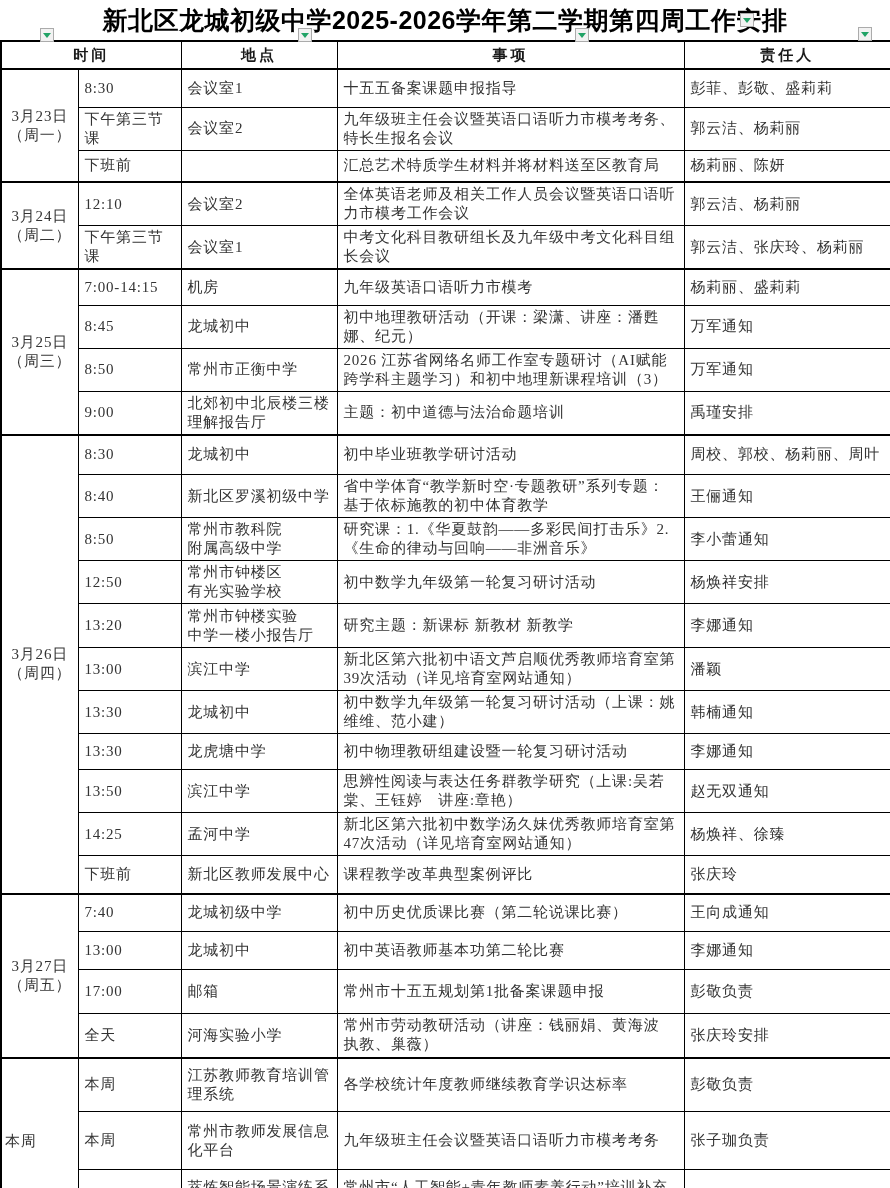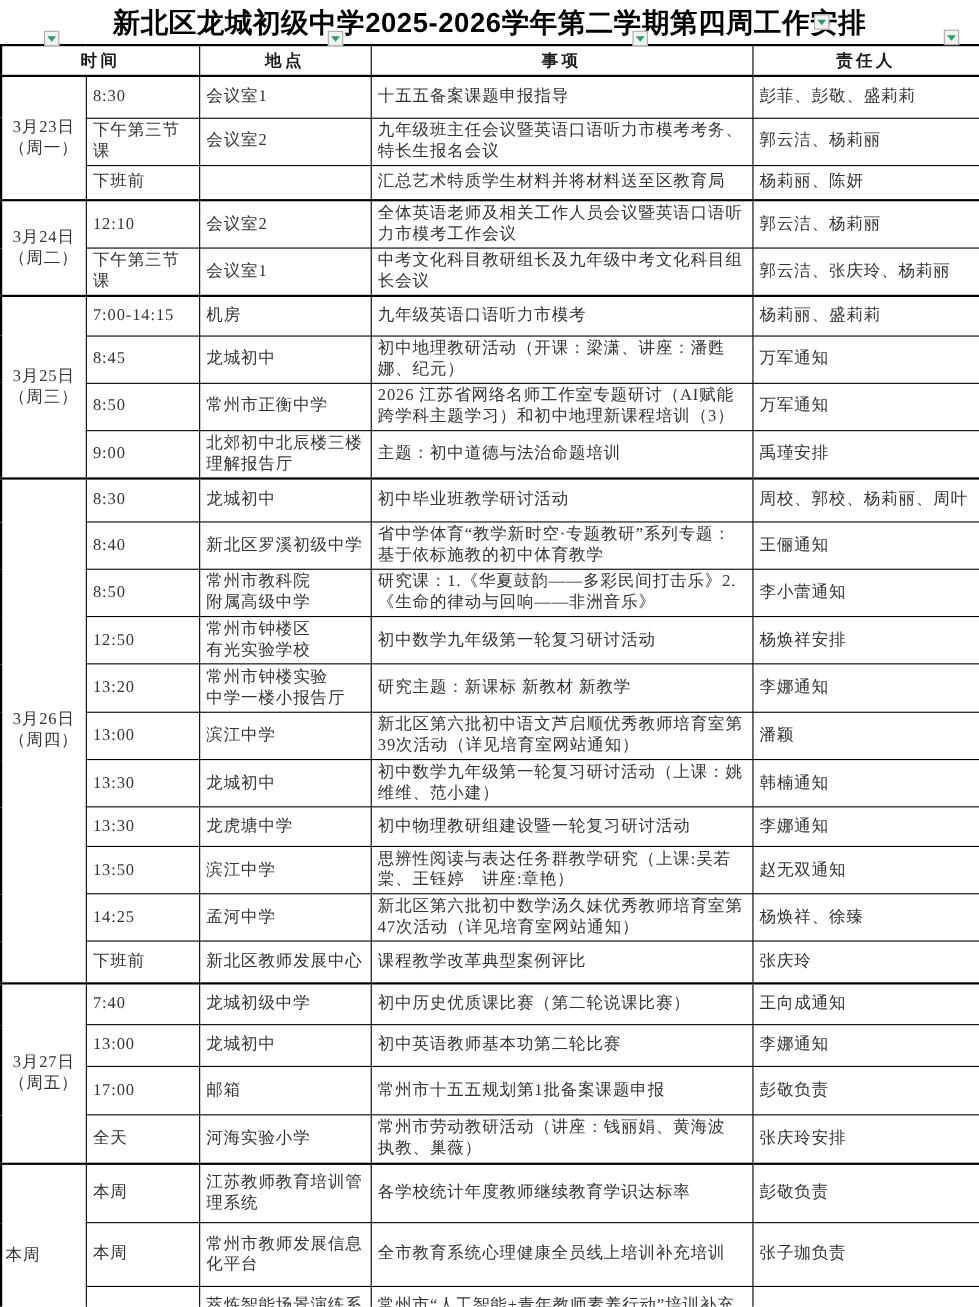--- a/index.html
+++ b/index.html
@@ -259,21 +259,21 @@
       <tr class="section-start" style="height: 54px;">
         <td rowspan="3" class="date-cell date-left">本周</td>
         <td class="c-time">本周</td>
         <td class="c-place">江苏教师教育培训管理系统</td>
         <td class="c-item">各学校统计年度教师继续教育学识达标率</td>
         <td class="c-owner">彭敬负责</td>
       </tr>
       <tr style="height: 58px;">
         <td class="c-time">本周</td>
         <td class="c-place">常州市教师发展信息化平台</td>
-        <td class="c-item">全市教育系统心理健康全员线上培训补充培训</td>
+        <td class="c-item">九年级班主任会议暨英语口语听力市模考考务</td>
         <td class="c-owner">张子珈负责</td>
       </tr>
       <tr style="height: 56px;">
         <td class="c-time">本周</td>
         <td class="c-place">萃炼智能场景演练系统</td>
         <td class="c-item">常州市“人工智能+青年教师素养行动”培训补充培训</td>
         <td class="c-owner">彭敬负责</td>
       </tr>
     </tbody>
 </table>

